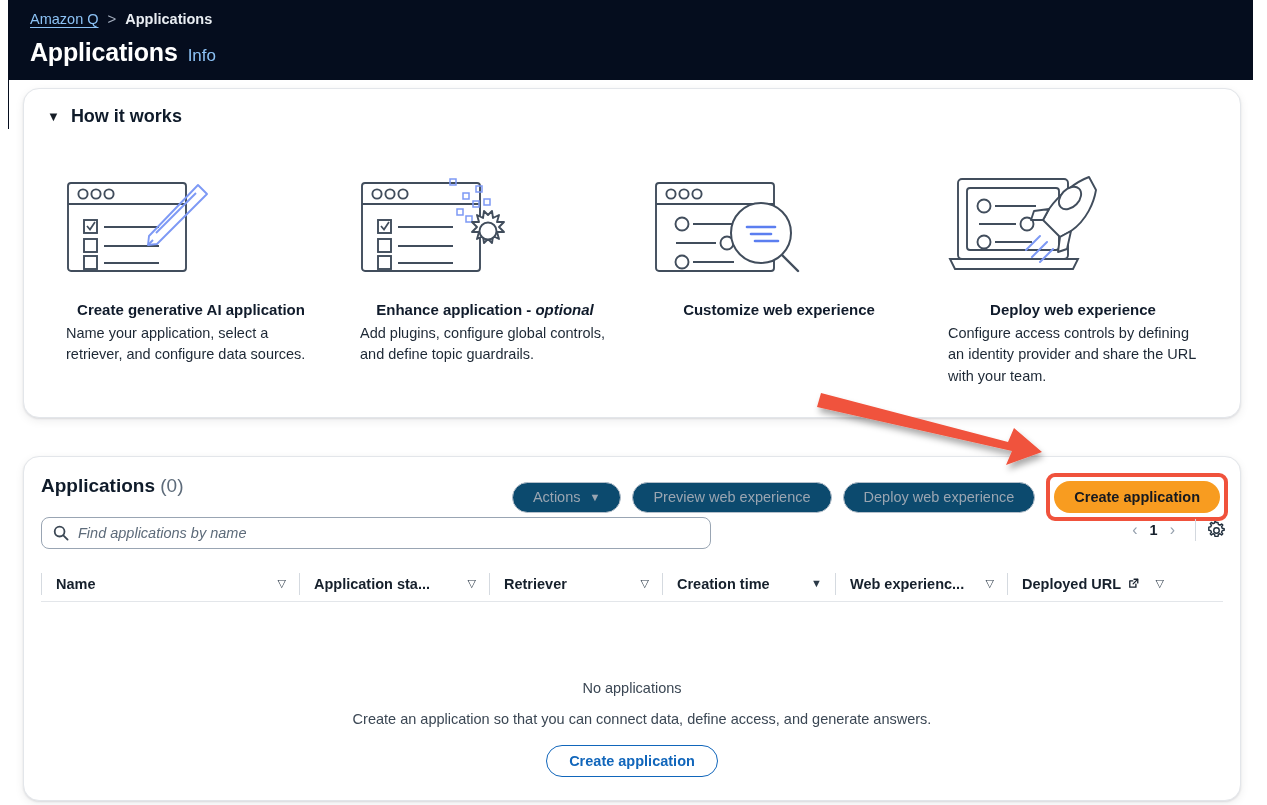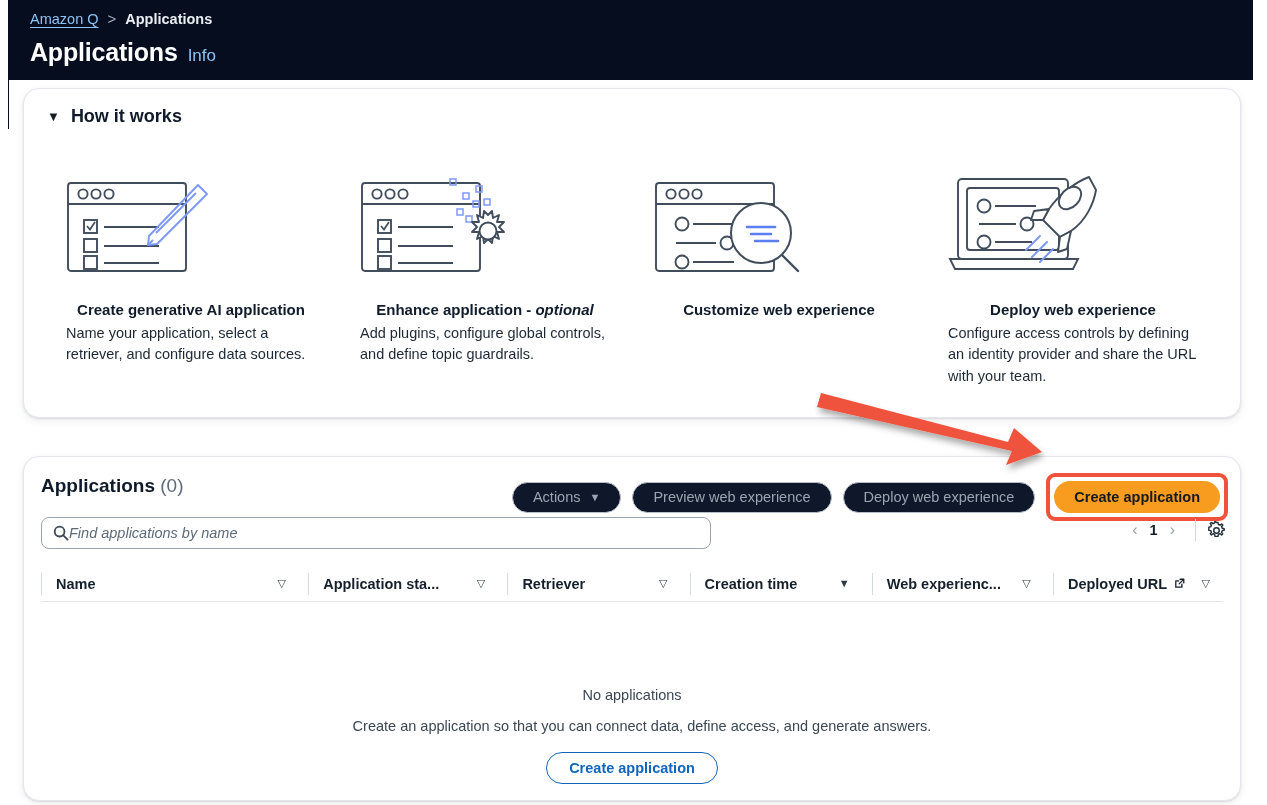--- a/index.html
+++ b/index.html
@@ -123,21 +123,21 @@
     height: 31px;
     border-radius: 17px;
     display: flex; align-items: center; justify-content: center;
     font-size: 14.5px;
     cursor: pointer;
     white-space: nowrap;
   }
   .btn-disabled {
     border: 1.4px solid #b6c0cb;
     color: #9aa5b1;
-    background: #0f172a;
+    background: #0c4a6e;
     padding: 0 20px;
     font-weight: normal;
   }
   .btn-disabled .dd { margin-left: 9px; font-size: 11px; }
   .btn-primary {
     background: #f89c20;
     color: #16191f;
     font-weight: bold;
     padding: 0 20px;
     border: none;
@@ -153,21 +153,21 @@
   
   .search-row {
     position: relative; height: 46px;
   }
   .search-box {
     position: absolute; left: 17px; top: 0;
     width: 670px; height: 32px;
     border: 1.4px solid #99a5b3;
     border-radius: 8px;
     display: flex; align-items: center;
-    padding-left: 11px; 
+    padding-left: 11px; gap: 9px;
     background: #ffffff;
   }
   .search-ph {
     font-size: 14.5px; color: #5d6b7a; font-style: italic;
   }
   .pager {
     position: absolute; right: 14px; top: 2px;
     display: flex; align-items: center; gap: 0;
     font-size: 14.5px;
   }
@@ -176,24 +176,24 @@
   }
   .pg-num { color: #16202c; font-weight: bold; padding: 0 3px; }
   .pg-div {
     width: 1px; height: 22px; background: #d3d8de; margin: 0 11px;
   }
   .gear { cursor: pointer; display: flex; align-items: center; }
 
   
   .thead {
     position: relative;
-    margin: 3px 17px 15px 17px;
+    margin: 3px 17px 8px 17px;
     height: 36px;
     border-bottom: 1px solid #e3e6ea;
-    display: flex; align-items: center; justify-content: space-between;
+    display: flex; align-items: center;
   }
   .th {
     display: flex; align-items: center;
     height: 22px;
     border-left: 1px solid #d5dae0;
     padding-left: 14px;
     position: relative;
   }
   .th:first-child { border-left: 1px solid #d5dae0; }
   .th-label {

